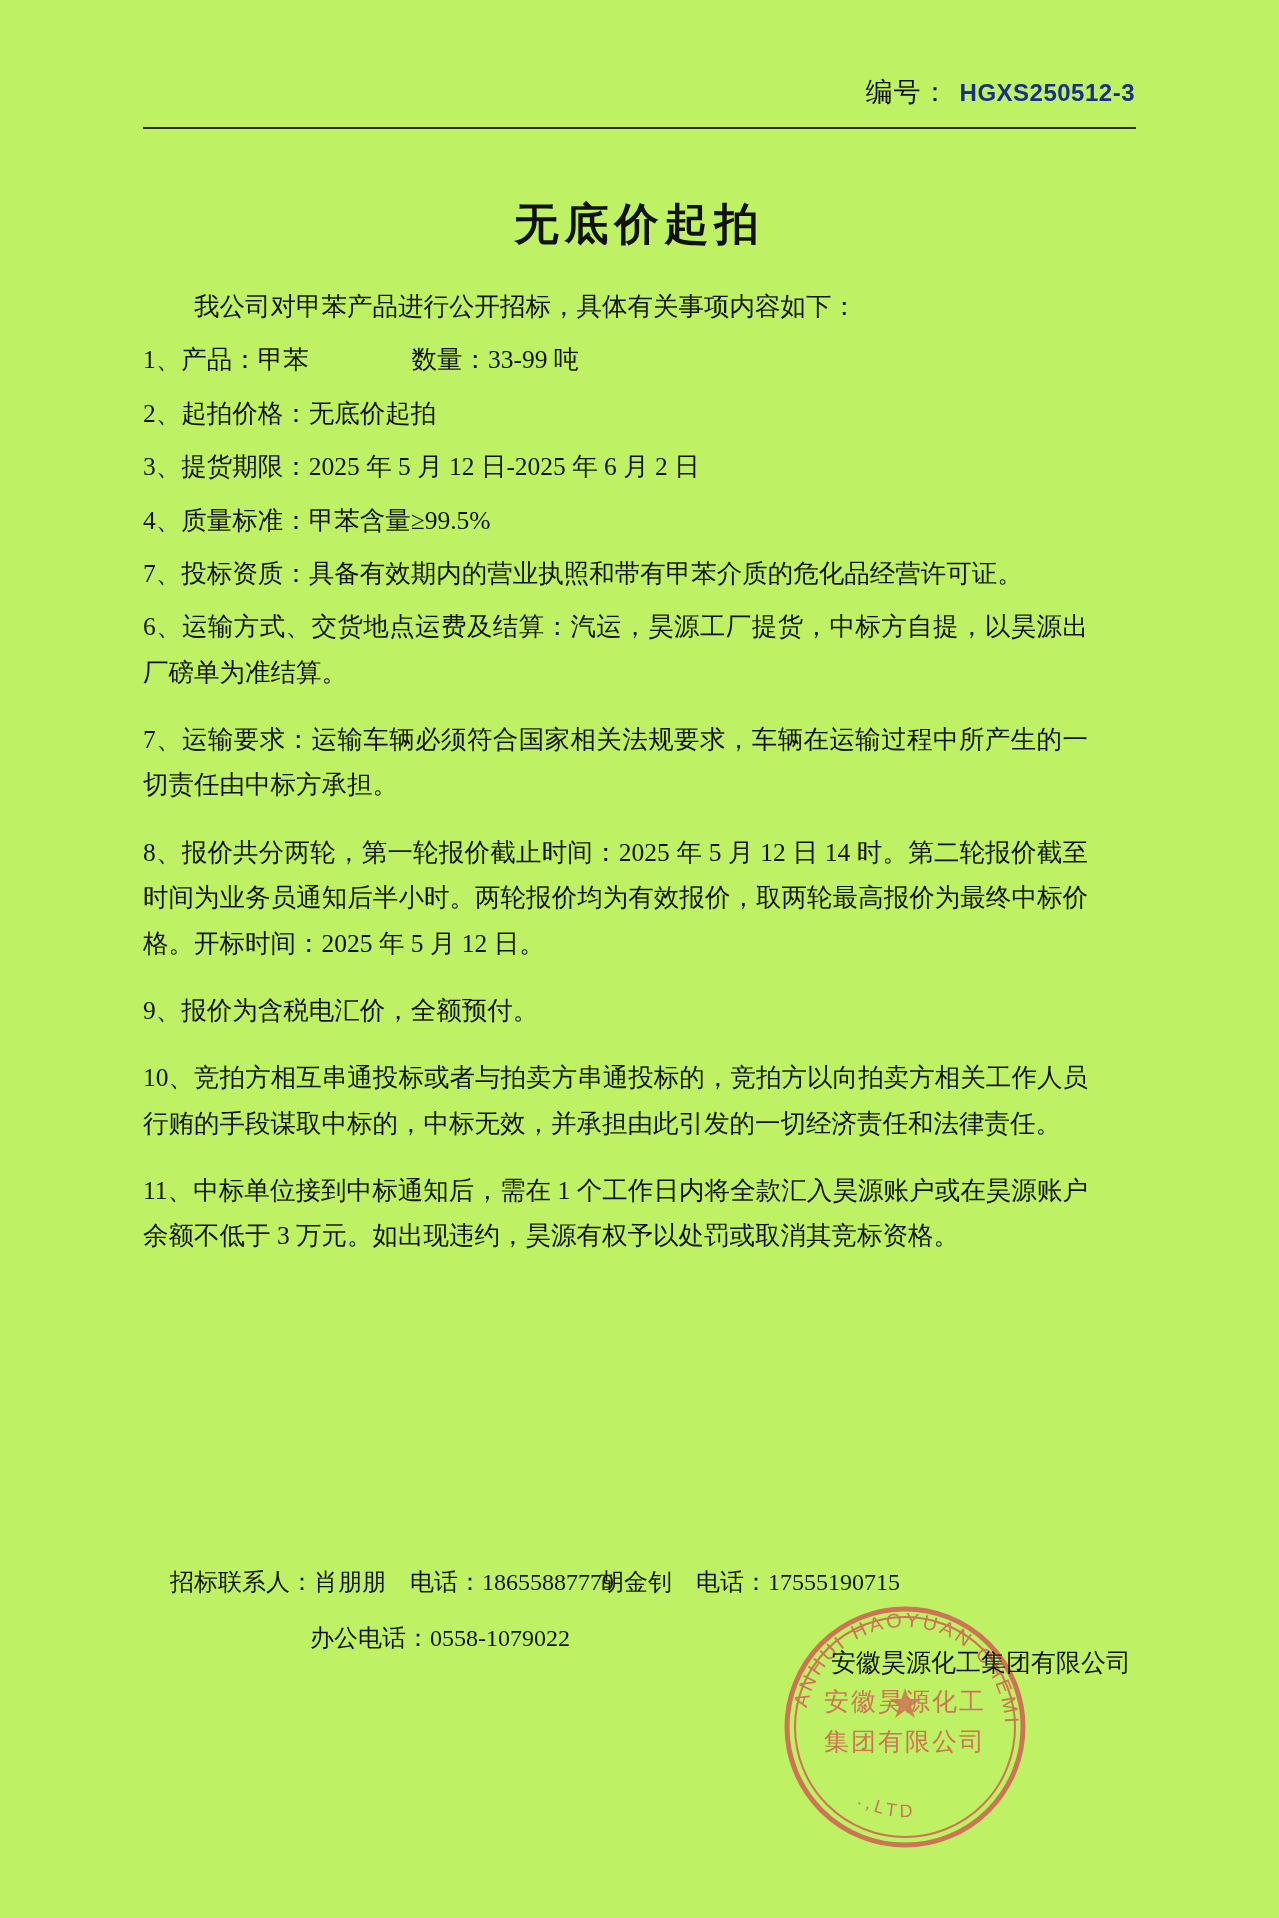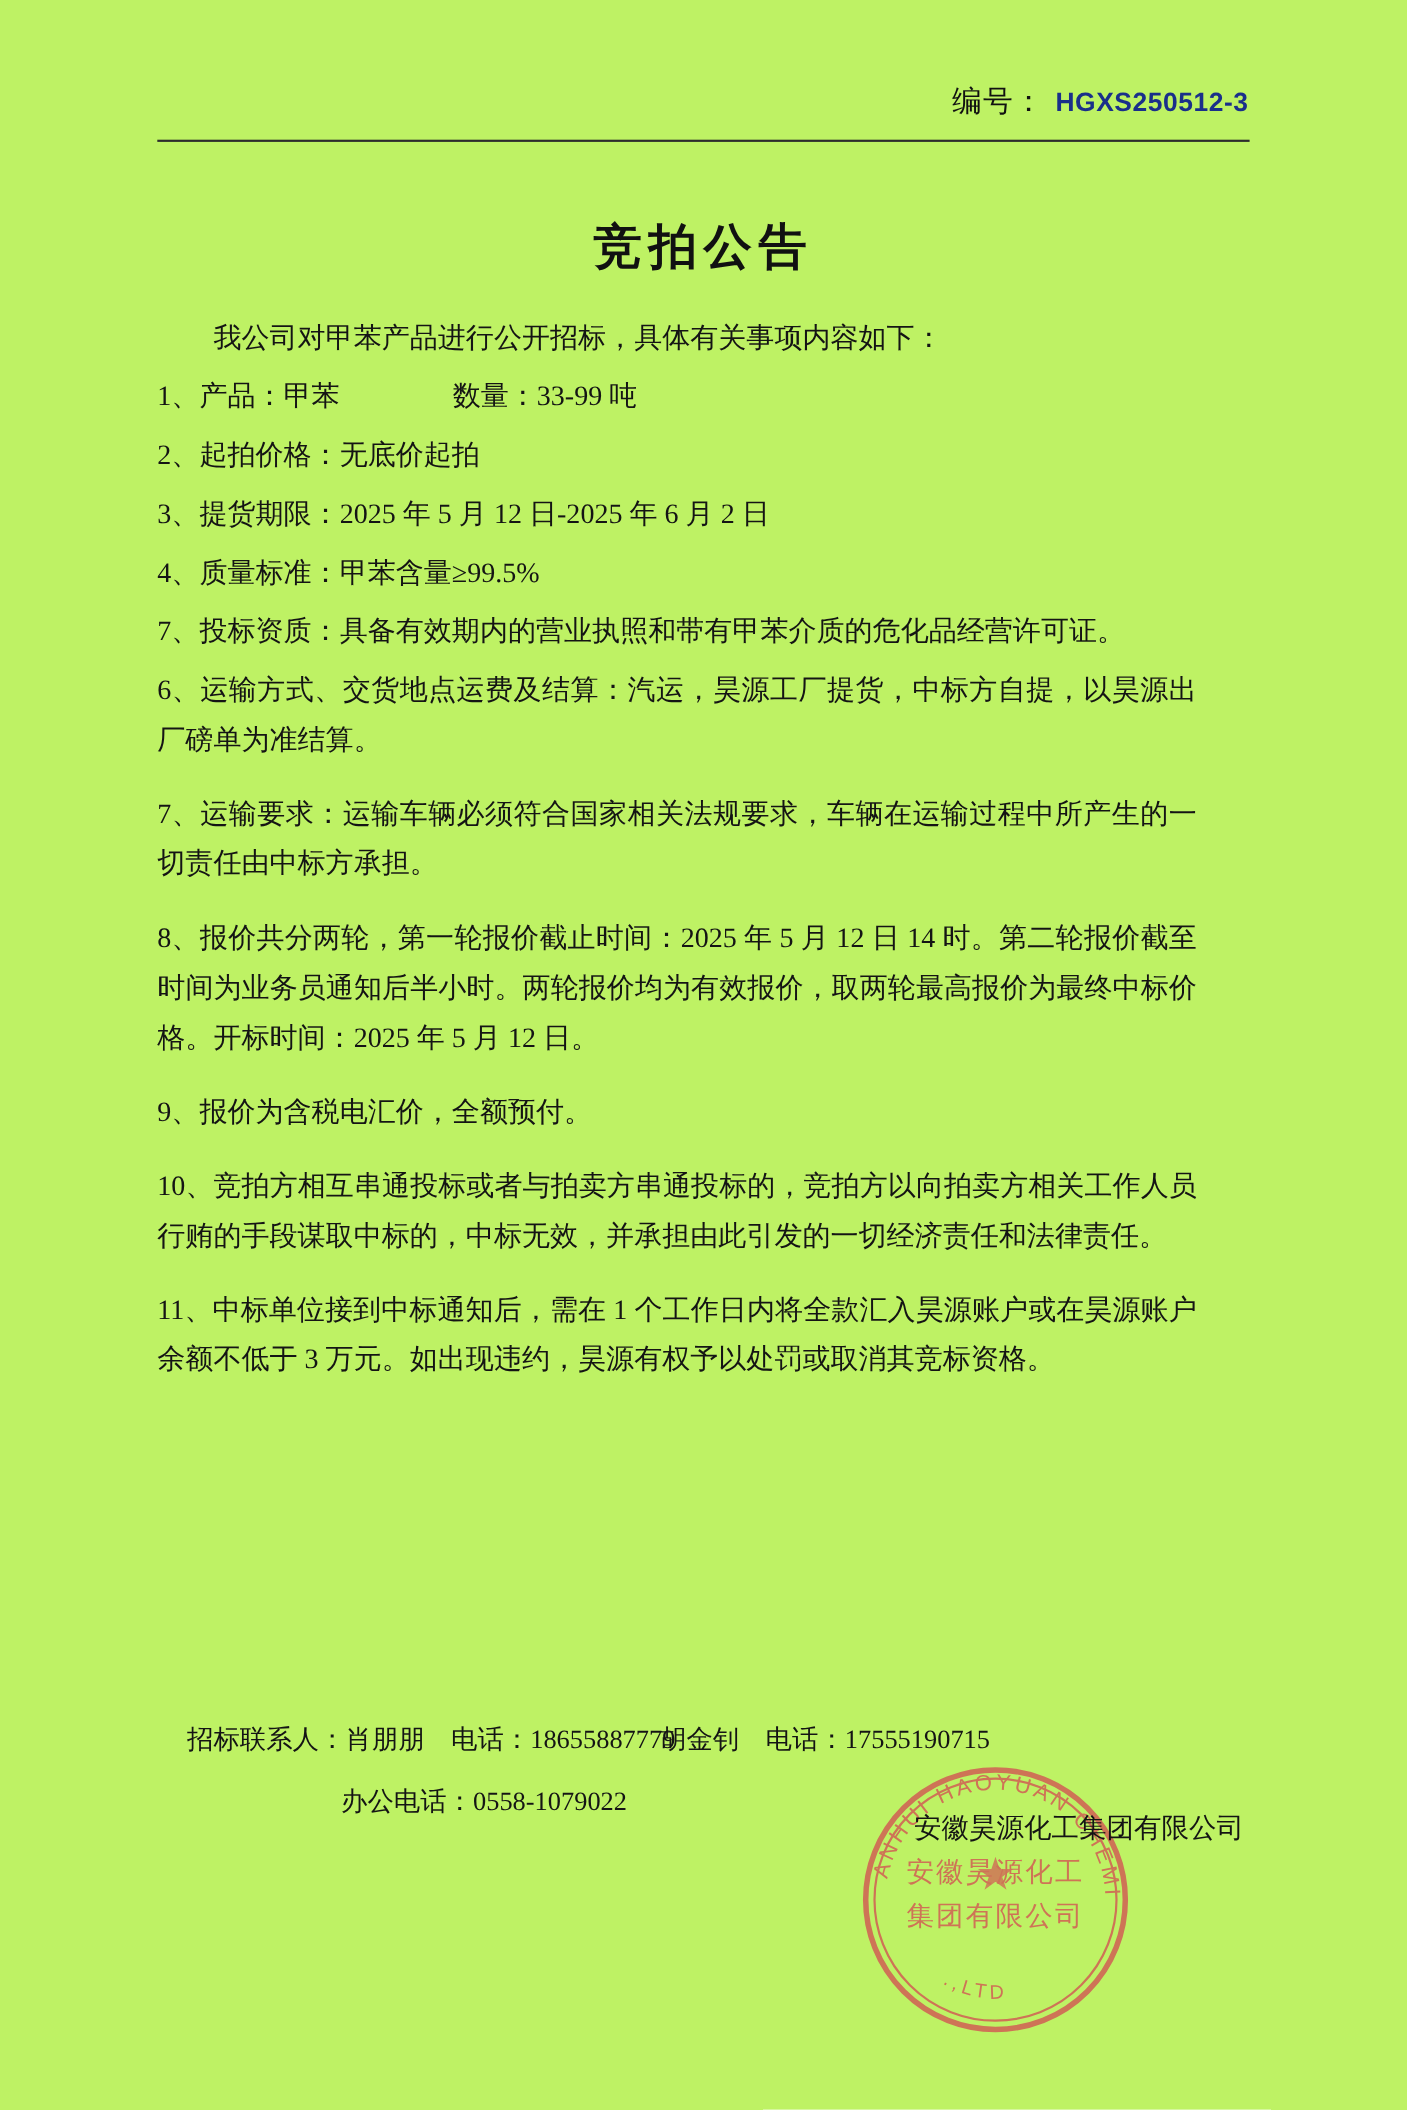--- a/index.html
+++ b/index.html
@@ -149,21 +149,21 @@
 
 <div class="page">
 
   <div class="doc-number">
     <span class="label">编号：</span>
     <span class="value">HGXS250512-3</span>
   </div>
 
   <div class="rule"></div>
 
-  <div class="title">竞拍公告</div>
+  <div class="title">无底价起拍</div>
 
   <div class="body">
 
 
     <p class="para indent">我公司对甲苯产品进行公开招标，具体有关事项内容如下：</p>
 
     <p class="para">
       <span>1、产品：甲苯</span>
       <span class="inline-gap"></span>
       <span>数量：33-99 吨</span>

